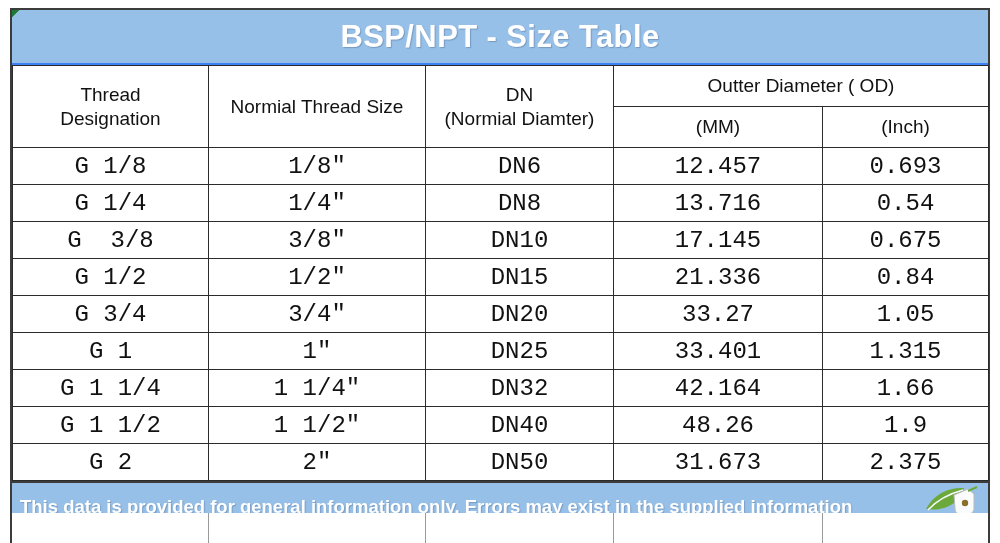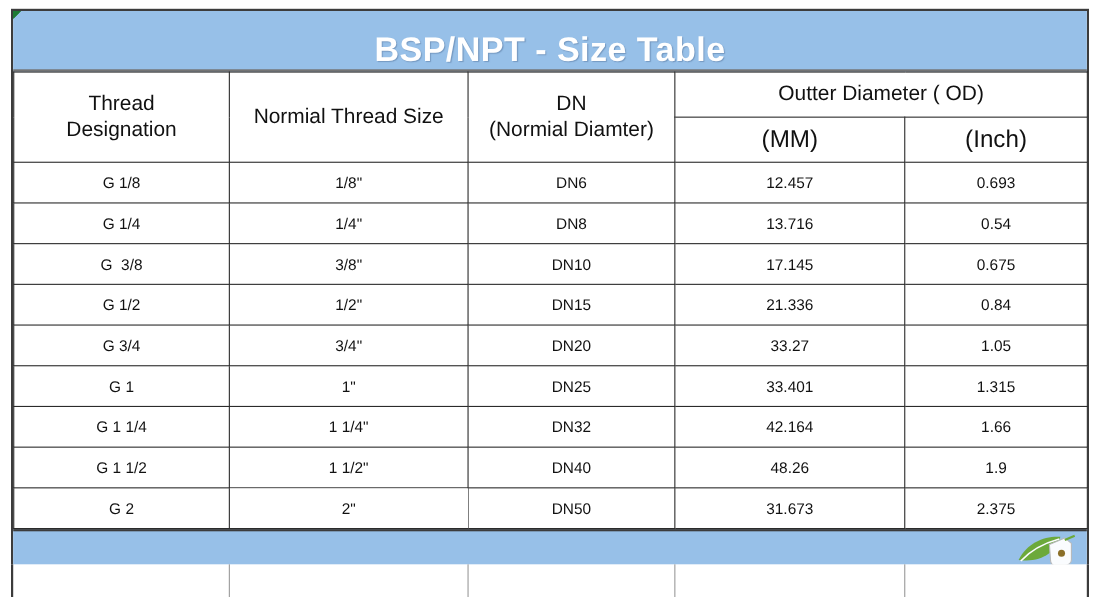--- a/index.html
+++ b/index.html
@@ -33,23 +33,23 @@
     border: 2px solid #3c3c3c;
     box-sizing: border-box;
     background: #ffffff;
   }
 
   
   .title-band {
     height: 55px;
     background: #97c0e8;
     display: flex;
-    align-items: flex-end;
+    align-items: center;
     justify-content: center;
-    border-bottom: 2px solid #737373;
+    border-bottom: 2px solid #3b82f6;
     box-sizing: border-box;
   }
   .title-text {
     color: #ffffff;
     font-size: 31px;
     font-weight: bold;
     letter-spacing: 0.4px;
     text-shadow: 1px 1px 1px rgba(90,120,160,0.55);
     white-space: nowrap;
   }
@@ -76,26 +76,27 @@
   col.c4 { width: 209px; }
   col.c5 { width: 166px; }
 
   .hdr-cell {
     font-size: 19px;
     line-height: 1.22;
     height: 40px;
   }
   .hdr-tall { height: 80px; }
   .hdr-span { height: 40px; }
-  .hdr-sub  { height: 40px; font-size: 22px; margin-top: 16px; }
+  .hdr-sub  { height: 40px; font-size: 19px; margin-top: 16px; }
 
   .data-cell {
-    font-size: 14px;
+    font-size: 24px;
     height: 36px;
     white-space: pre;
+    font-family: Liberation Mono, monospace;
   }
 
   
   .footer-band {
     height: 50px;
     background: #97c0e8;
     border-top: 2px solid #3c3c3c;
     display: flex;
     align-items: center;
     box-sizing: border-box;
@@ -290,20 +291,21 @@
             <td class="data-cell">G 2</td>
             <td class="data-cell" style="position: relative;">2"</td>
             <td class="data-cell">DN50</td>
             <td class="data-cell">31.673</td>
             <td class="data-cell">2.375</td>
           </tr>
         </tbody>
     </table>
 
     <div class="footer-band">
+      <span class="footer-text">This data is provided for general information only. Errors may exist in the supplied information</span>
 
       <div class="logo">
         <svg class="logo-mark" viewBox="0 0 56 30">
           <path d="M2 24 C10 8, 26 2, 40 3 C36 17, 22 27, 2 24 Z" fill="#6aa832"></path>
           <path d="M4 25 C14 14, 28 8, 39 5" stroke="#ffffff" stroke-width="1.6" fill="none"></path>
           <path d="M30 10 L44 4 L50 9 L50 24 C50 27, 47 29, 44 29 L36 29 C33 29, 31 27, 31 24 Z" fill="#ffffff" stroke="#b9b9b9" stroke-width="1"></path>
           <circle cx="41" cy="18" r="3.2" fill="#8a6b1f"></circle>
           <path d="M44 6 L53 2" stroke="#6aa832" stroke-width="2" fill="none"></path>
         </svg>
         <div class="logo-word">HoGaKi</div>

